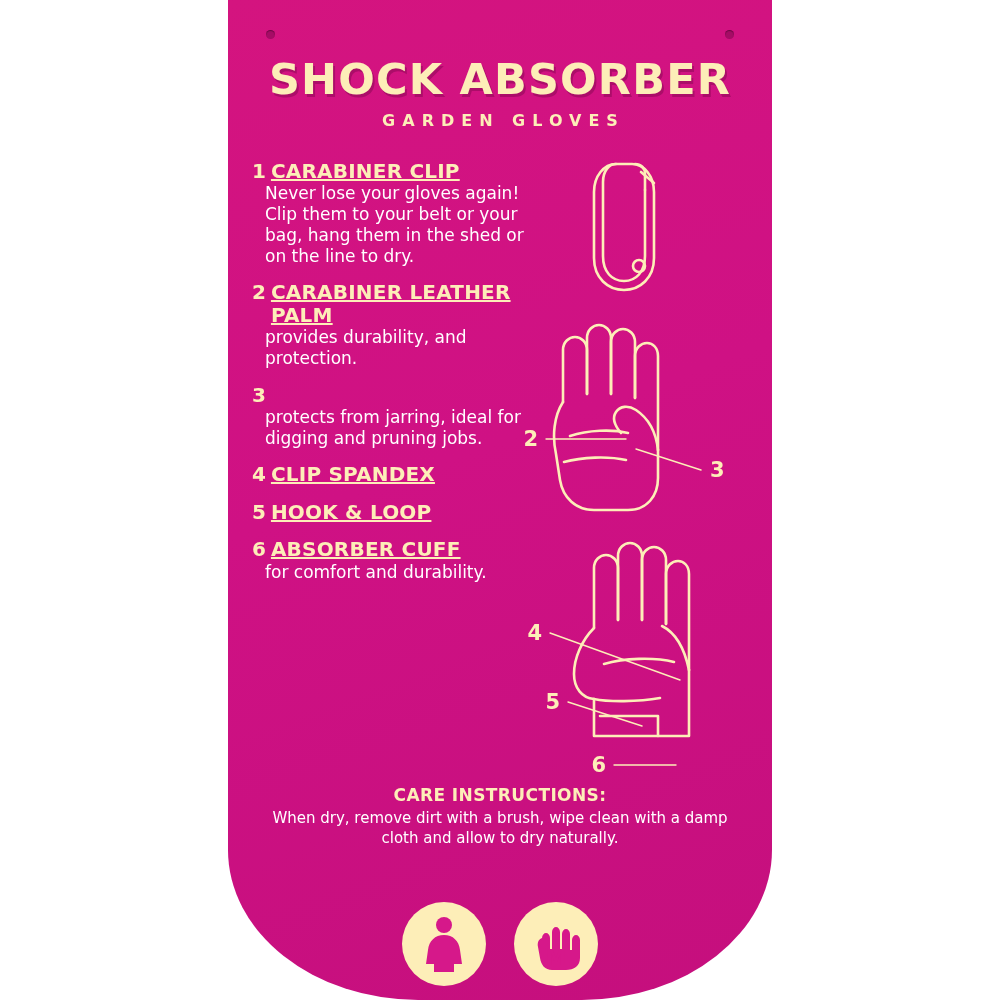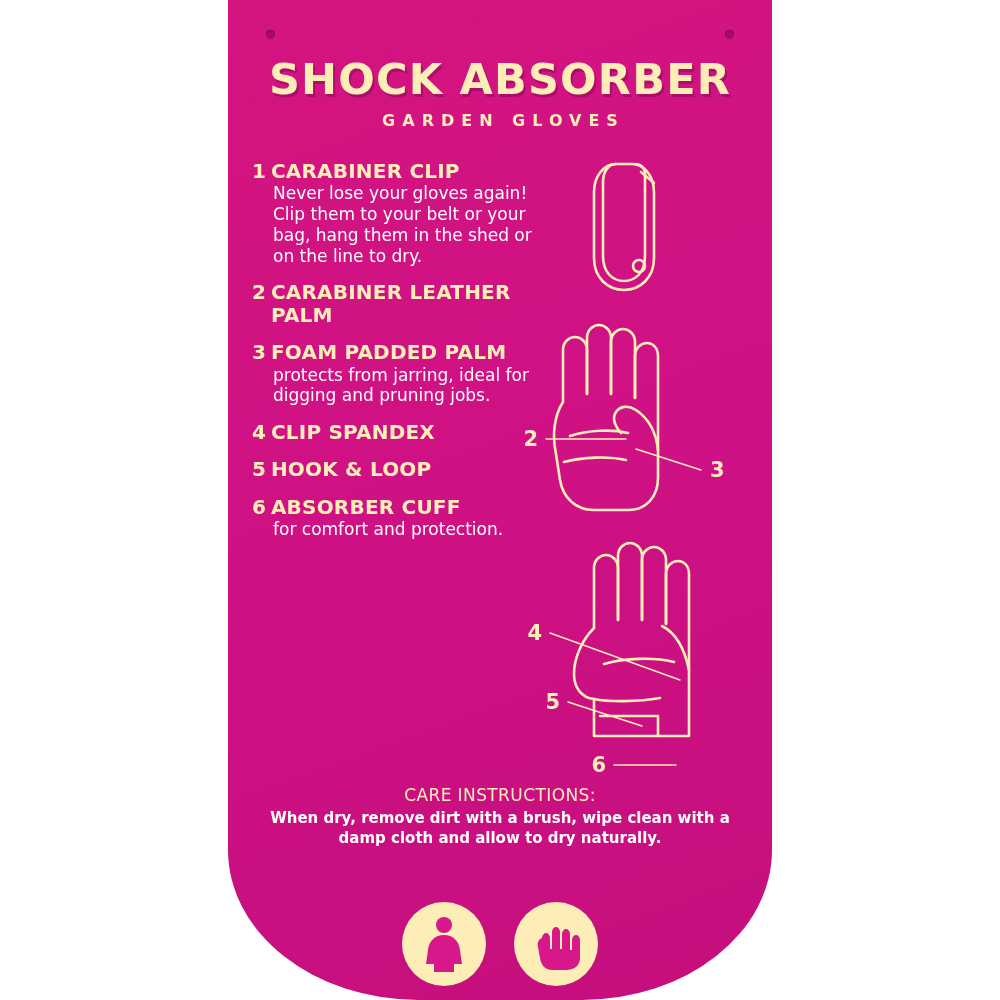--- a/index.html
+++ b/index.html
@@ -100,52 +100,52 @@
     line-height: 1.12;
     flex: 0 0 auto;
   }
   .feature-title {
     font-family: "DejaVu Sans", sans-serif;
     font-weight: bold;
     font-size: 20px;
     letter-spacing: 0.2px;
     color: #fdeeb8;
     line-height: 1.12;
+    text-decoration: underline;
   }
   .feature-body {
-    margin-left: 21px;
+    margin-left: 13px;
     margin-top: 1px;
     font-family: "DejaVu Sans", sans-serif;
     font-size: 17px;
     line-height: 1.22;
     color: #ffffff;
   }
 
   
   #care {
     position: absolute;
     left: 34px;
     top: 785px;
     width: 476px;
     text-align: center;
   }
   #care-title {
     font-family: "DejaVu Sans", sans-serif;
-    font-weight: normal;
+    font-weight: bold;
     font-size: 17px;
     letter-spacing: 0.4px;
     color: #fdeeb8;
   }
   #care-text {
     margin-top: 4px;
     font-family: "DejaVu Sans", sans-serif;
     font-size: 15px;
     line-height: 1.3;
     color: #ffffff;
-    font-weight: bold;
   }
 
   
   #badges {
     position: absolute;
     left: 0;
     bottom: 14px;
     width: 100%;
     display: flex;
     justify-content: center;
@@ -210,26 +210,26 @@
           <span class="feature-title">CARABINER CLIP</span>
         </div>
         <div class="feature-body">Never lose your gloves again! Clip them to your belt or your bag, hang them in the shed or on the line to dry.</div>
       </div>
 
       <div class="feature">
         <div class="feature-head">
           <span class="feature-num">2</span>
           <span class="feature-title">CARABINER LEATHER PALM</span>
         </div>
+        <div class="feature-body">provides durability, and protection.</div>
       </div>
 
       <div class="feature">
         <div class="feature-head">
           <span class="feature-num">3</span>
-          <span class="feature-title">FOAM PADDED PALM</span>
         </div>
         <div class="feature-body">protects from jarring, ideal for digging and pruning jobs.</div>
       </div>
 
       <div class="feature">
         <div class="feature-head">
           <span class="feature-num">4</span>
           <span class="feature-title">CLIP SPANDEX</span>
         </div>
       </div>
@@ -239,21 +239,21 @@
           <span class="feature-num">5</span>
           <span class="feature-title">HOOK &amp; LOOP</span>
         </div>
       </div>
 
       <div class="feature">
         <div class="feature-head">
           <span class="feature-num">6</span>
           <span class="feature-title">ABSORBER CUFF</span>
         </div>
-        <div class="feature-body">for comfort and protection.</div>
+        <div class="feature-body">for comfort and durability.</div>
       </div>
 
     </div>
 
     <div id="illustrations">
       <svg width="264" height="640" viewBox="0 0 264 640" fill="none">
         <g stroke="#fdeeb8" stroke-width="2.6" fill="none" stroke-linecap="round" stroke-linejoin="round">
 
           <g>
             <path d="M108 14 C 96 14, 86 26, 86 42 L 86 108 C 86 128, 100 140, 116 140 C 132 140, 146 128, 146 108 L 146 42 C 146 26, 136 14, 124 14 Z"></path>

